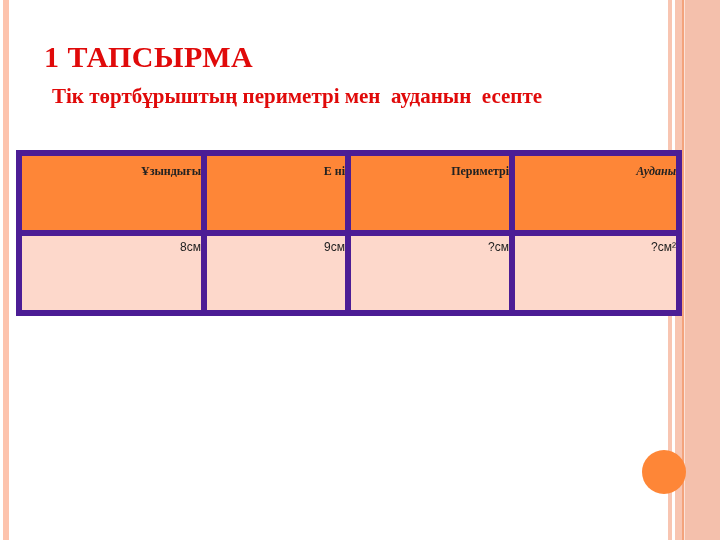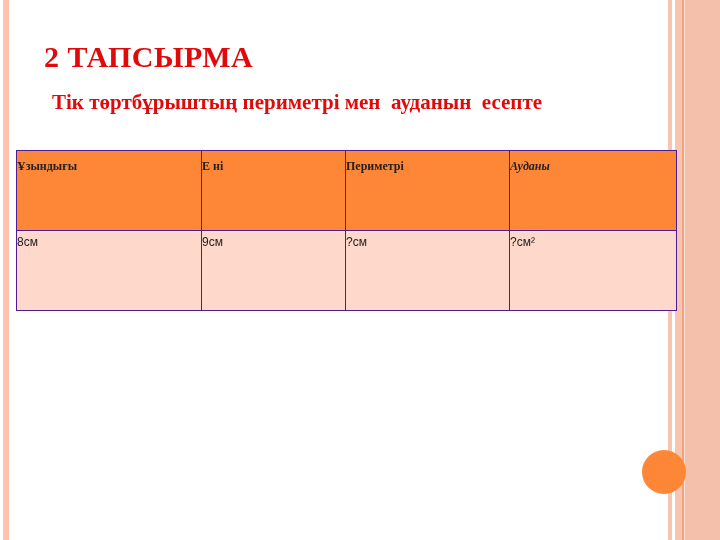--- a/index.html
+++ b/index.html
@@ -21,37 +21,37 @@
     .s5 { left: 16px; width: 1px; background: #fbe2d8; }
     .s6 { left: 17px; width: 35px; background: #f4c0ac; }
 
     .title {
       position: absolute; left: 44px; top: 40px;
       color: #e00a0a; font-weight: bold; font-size: 30px;
       font-family: "Liberation Serif", serif;
       letter-spacing: 0.5px;
     }
     .subtitle {
-      position: absolute; left: 52px; top: 90px;
+      position: absolute; left: 52px; top: 84px;
       color: #e00a0a; font-weight: bold; font-size: 21px;
       font-family: "Liberation Serif", serif;
       white-space: pre;
     }
 
     .circle {
       position: absolute; left: 642px; top: 450px; width: 44px; height: 44px;
       border-radius: 50%; background: #fe8637;
     }
 
     table.grid {
       position: absolute; left: 16px; top: 150px;
       width: 660px; border-collapse: collapse; table-layout: fixed;
     }
     table.grid td, table.grid th {
-      border: 1px solid #4c1d95; vertical-align: top; text-align: left;
+      border: 6px solid #4c1d95; vertical-align: top; text-align: right;
       padding: 0;
     }
     table.grid th {
       background: #fe8637; height: 80px; color: #222;
       font-family: "Liberation Serif", serif; font-weight: bold; font-size: 12px;
       padding-top: 8px; box-sizing: border-box;
     }
     table.grid td {
       height: 80px; color: #222; font-family: "Liberation Sans", sans-serif;
       font-size: 12px; padding-top: 4px; box-sizing: border-box;
@@ -70,21 +70,21 @@
 
 <div class="right-stripes">
   <div class="stripe s1"></div>
   <div class="stripe s2"></div>
   <div class="stripe s3"></div>
   <div class="stripe s4"></div>
   <div class="stripe s5"></div>
   <div class="stripe s6"></div>
 </div>
 
-<div class="title">2 ТАПСЫРМА</div>
+<div class="title">1 ТАПСЫРМА</div>
 <div class="subtitle">Тік төртбұрыштың периметрі мен  ауданын  есепте</div>
 
 <div class="circle"></div>
 
 <table class="grid">
   <thead>
     <tr>
       <th class="c1">Ұзындығы</th>
       <th class="c2">Е ні</th>
       <th class="c3">Периметрі</th>

